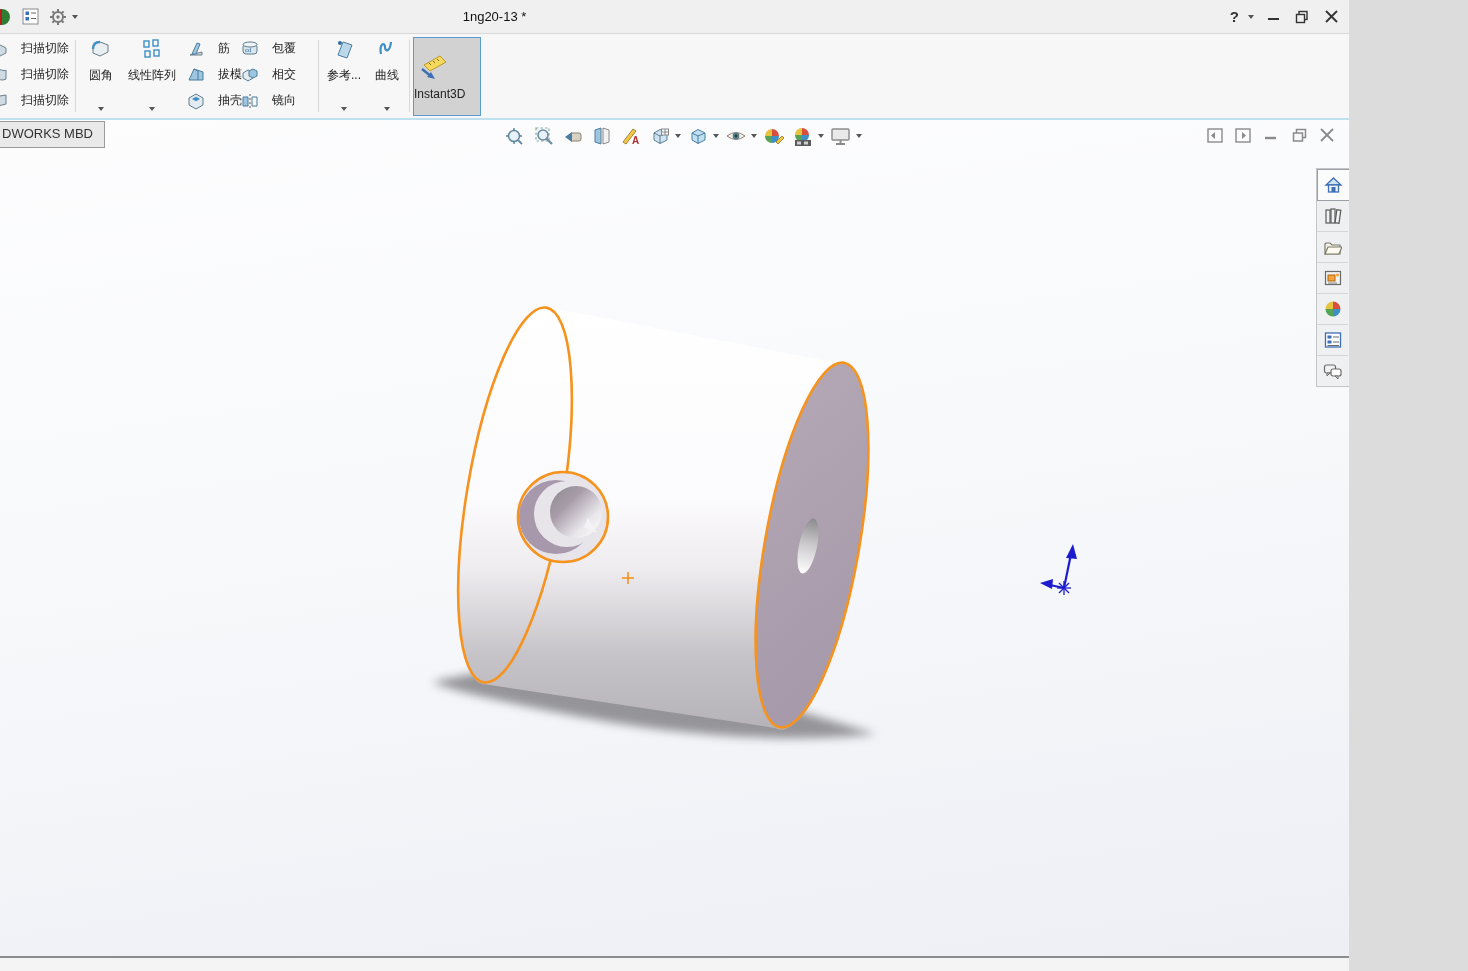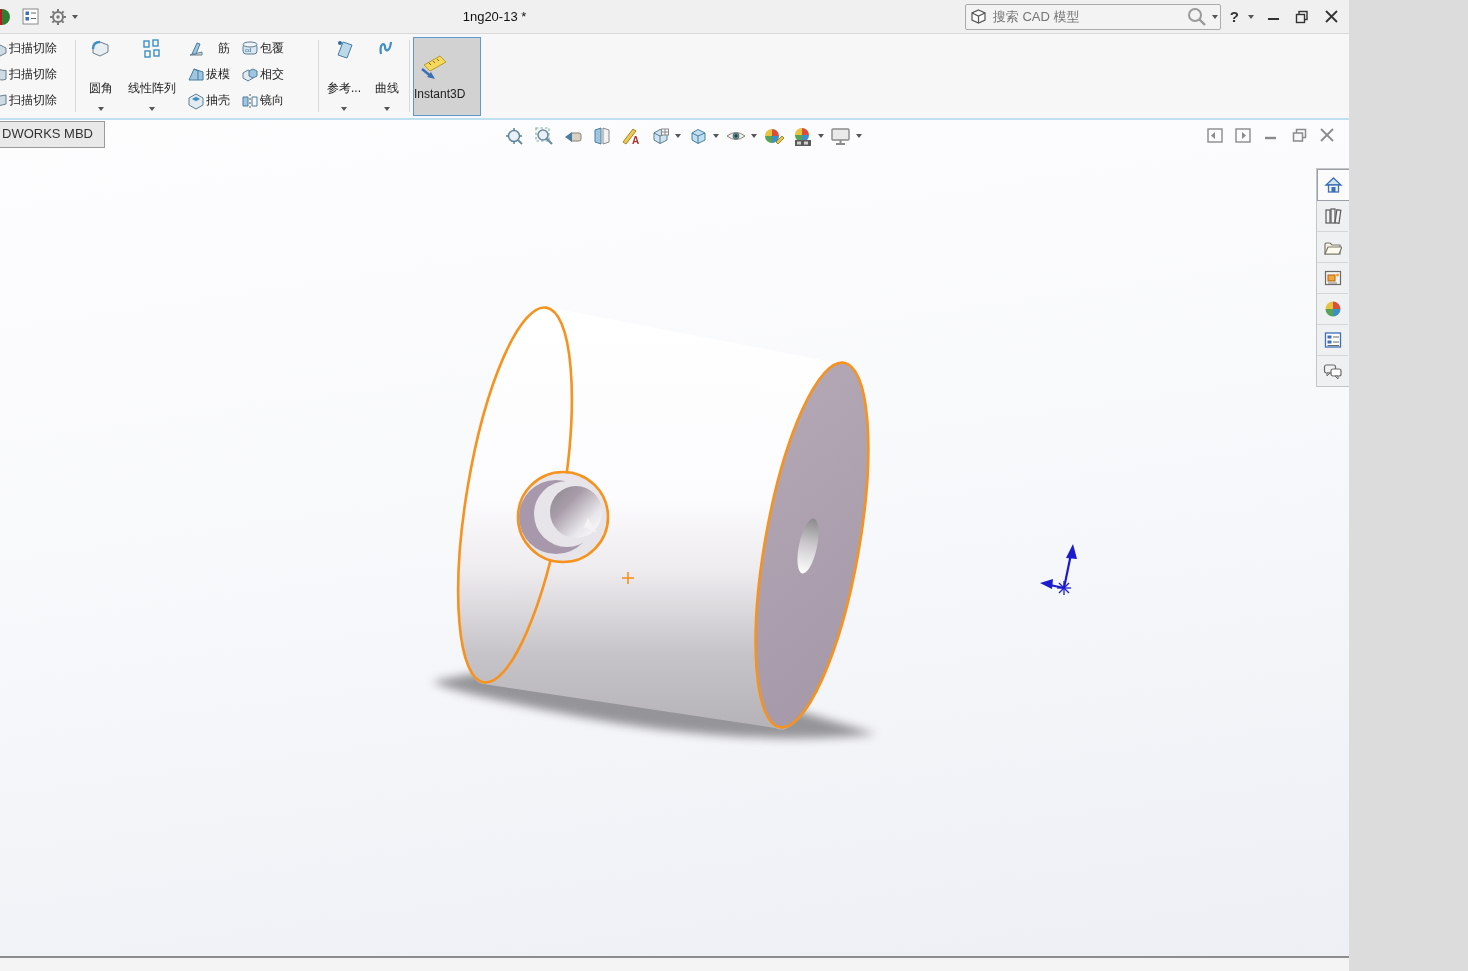--- a/index.html
+++ b/index.html
@@ -23,25 +23,25 @@
          border-top:4px solid #555;display:inline-block;}
   .caret.sm{border-left-width:3px;border-right-width:3px;border-top-width:4px;}
   .helpmark{font-size:15px;font-weight:bold;color:#333;}
   .winbtn{display:flex;align-items:center;justify-content:center;width:20px;height:22px;}
 
   
   .ribbon{position:absolute;top:34px;left:0;right:0;height:84px;background:#f7f7f7;
           border-bottom:2px solid #bfe0ee;}
   .rsep{position:absolute;top:6px;bottom:6px;width:1px;background:#d9d9d9;}
   .rb-rows{position:absolute;display:flex;flex-direction:column;justify-content:center;gap:1px;top:2px;}
-  .rb-row{display:flex;align-items:center;height:25px;gap:0;white-space:nowrap;cursor:default;justify-content:space-between;}
+  .rb-row{display:flex;align-items:center;height:25px;gap:12px;white-space:nowrap;cursor:default;}
   .clip-ico{display:inline-block;width:9px;height:18px;overflow:hidden;position:relative;}
   .clip-ico svg{position:absolute;left:-9px;top:0;}
   .rb-col{position:absolute;top:3px;display:flex;flex-direction:column;align-items:center;height:78px;}
-  .rb-col .lbl{margin-top:19px;white-space:nowrap;}
+  .rb-col .lbl{margin-top:6px;white-space:nowrap;}
   .rb-col .caret{margin-top:auto;margin-bottom:4px;}
   .instant3d{position:absolute;left:413px;top:3px;width:66px;height:77px;background:#d2d2d2;
              border:1px solid #5b9bd1;display:flex;flex-direction:column;
              justify-content:center;gap:4px;}
 
   
   .viewport{position:absolute;top:120px;left:0;right:0;height:836px;
             background:linear-gradient(172deg,#fdfdfe 0%,#f8f9fb 45%,#edeff5 100%);}
   .doc-tab{position:absolute;top:1px;left:0;width:102px;height:25px;background:#e9e9e9;
            border:1px solid #9b9b9b;border-left:none;line-height:23px;font-size:13px;color:#333;
@@ -103,33 +103,20 @@
               <line x1="3.4" y1="14.6" x2="5" y2="13"></line>
           </g>
           </svg>
         <span class="caret sm"></span>
       </span>
     </div>
 
     <div class="tb-title">1ng20-13 *</div>
 
     <div class="tb-right">
-      <div class="searchbox">
-        <svg width="17" height="17">
-          <polygon points="8.5,2 15,5 15,12 8.5,15 2,12 2,5" fill="#fdfdfd" stroke="#555" stroke-width="1.2"></polygon>
-          <polyline points="2,5 8.5,8 15,5" fill="none" stroke="#555" stroke-width="1.2"></polyline>
-          <line x1="8.5" y1="8" x2="8.5" y2="15" stroke="#555" stroke-width="1.2"></line>
-          </svg>
-        <input placeholder="搜索 CAD 模型" style="">
-        <svg width="22" height="22">
-          <circle cx="9" cy="9" r="6" fill="none" stroke="#9a9a9a" stroke-width="2"></circle>
-          <line x1="13.5" y1="13.5" x2="19" y2="19" stroke="#9a9a9a" stroke-width="2.4"></line>
-          </svg>
-        <span class="caret sm"></span>
-      </div>
       <span class="helpmark">?</span>
       <span class="caret sm"></span>
       <span class="winbtn">
         <svg width="13" height="13">
             <line x1="1" y1="9" x2="12" y2="9" stroke="#333" stroke-width="2"></line>
           </svg>
         </span>
       <span class="winbtn">
         <svg width="14" height="14">
             <rect x="4" y="1.5" width="8" height="8" fill="none" stroke="#333" stroke-width="1.4"></rect>

